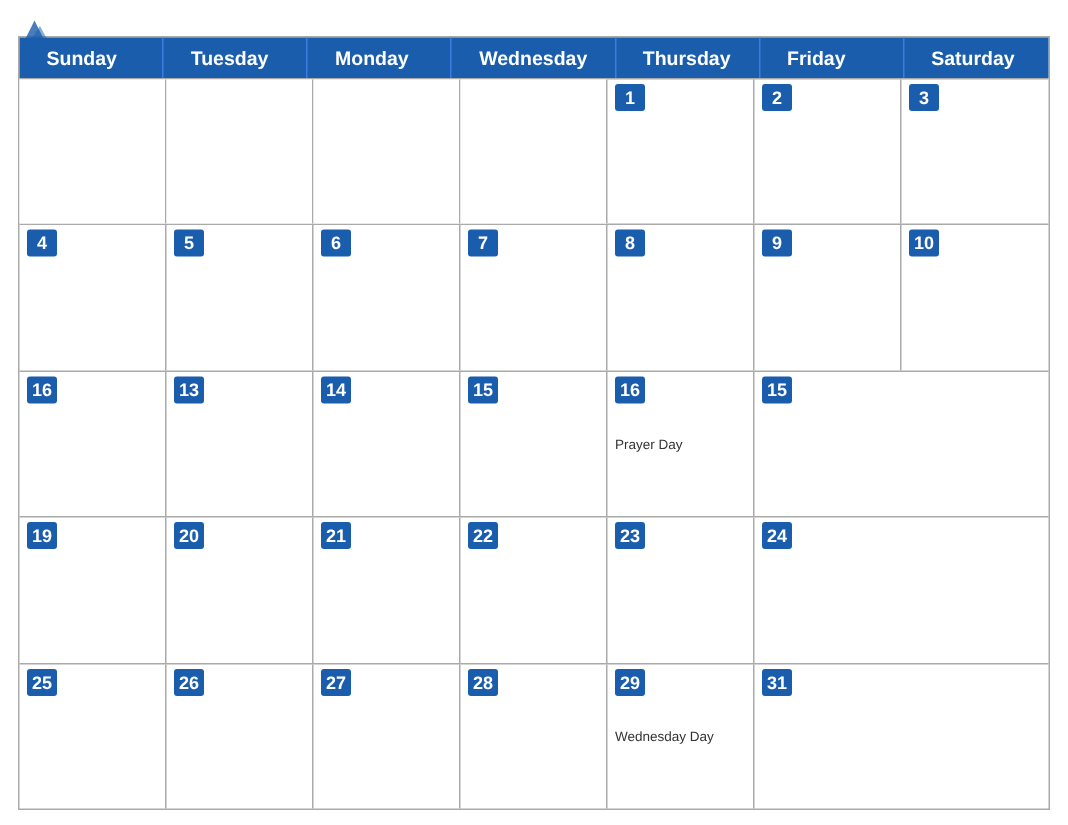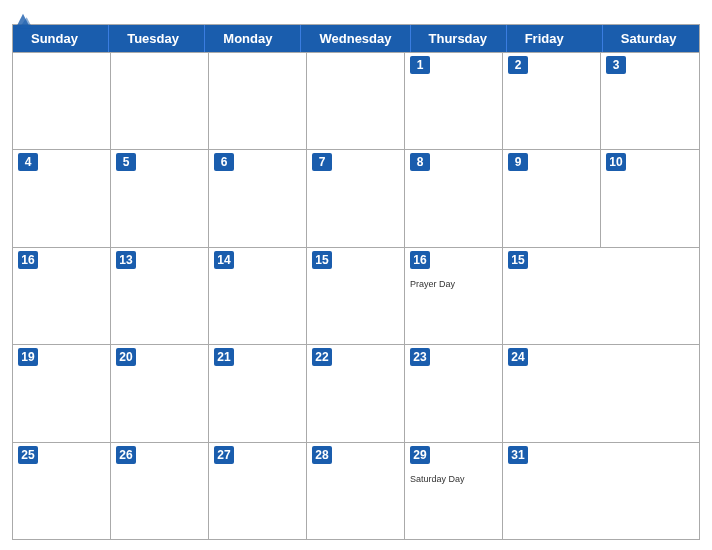--- a/index.html
+++ b/index.html
@@ -138,21 +138,21 @@
       display: flex;
       align-items: center;
       justify-content: center;
       border-radius: 2px;
       margin-bottom: 2px;
     }
 
     .day-event {
       font-size: 9px;
       color: #333;
-      margin-top: 8px;
+      margin-top: 20px;
       line-height: 1.2;
     }
   </style>
 </head>
 <body>
 
 <div class="calendar-container">
   <div class="header">
     <div class="logo-area">
       <svg class="logo-icon" viewBox="0 0 30 30">
@@ -266,21 +266,21 @@
             <div class="day-number">26</div>
           </div>
           <div class="day-cell">
             <div class="day-number">27</div>
           </div>
           <div class="day-cell">
             <div class="day-number">28</div>
           </div>
           <div class="day-cell">
             <div class="day-number">29</div>
-            <div class="day-event">Saturday Day</div>
+            <div class="day-event">Wednesday Day</div>
           </div>
           <div class="day-cell">
             <div class="day-number">31</div>
           </div>
         </div>
       </div>
   </div>
 </div>
 
 </body></html>

